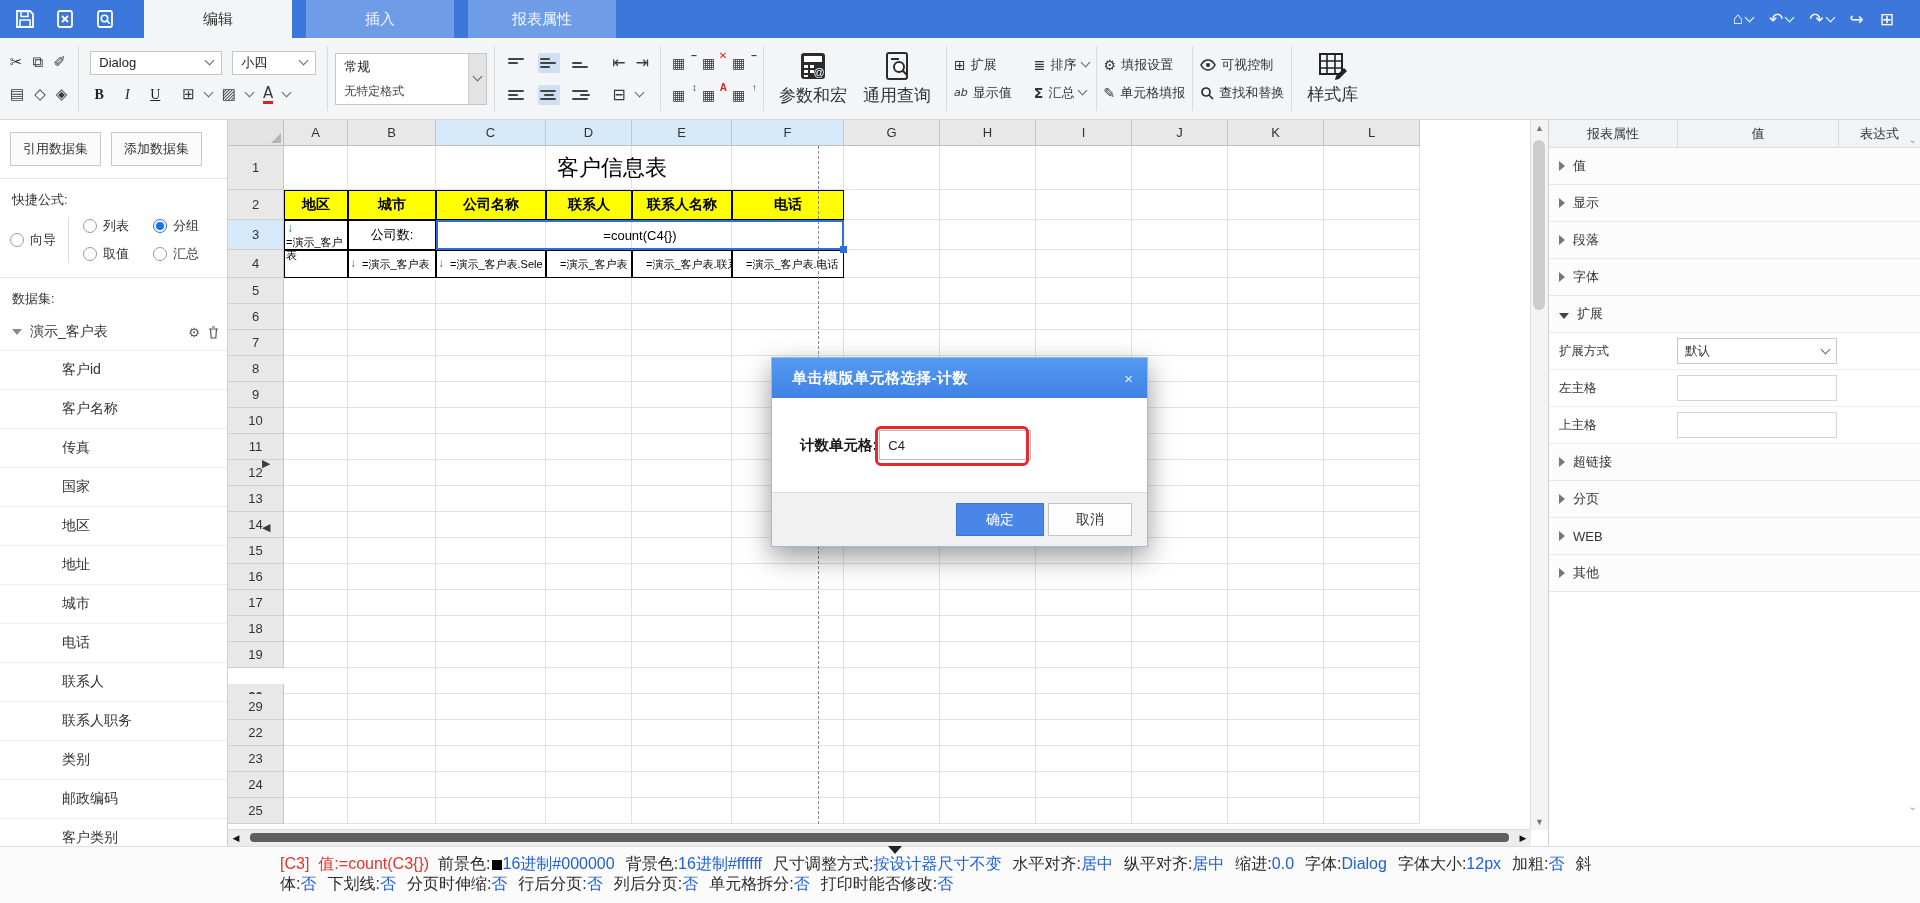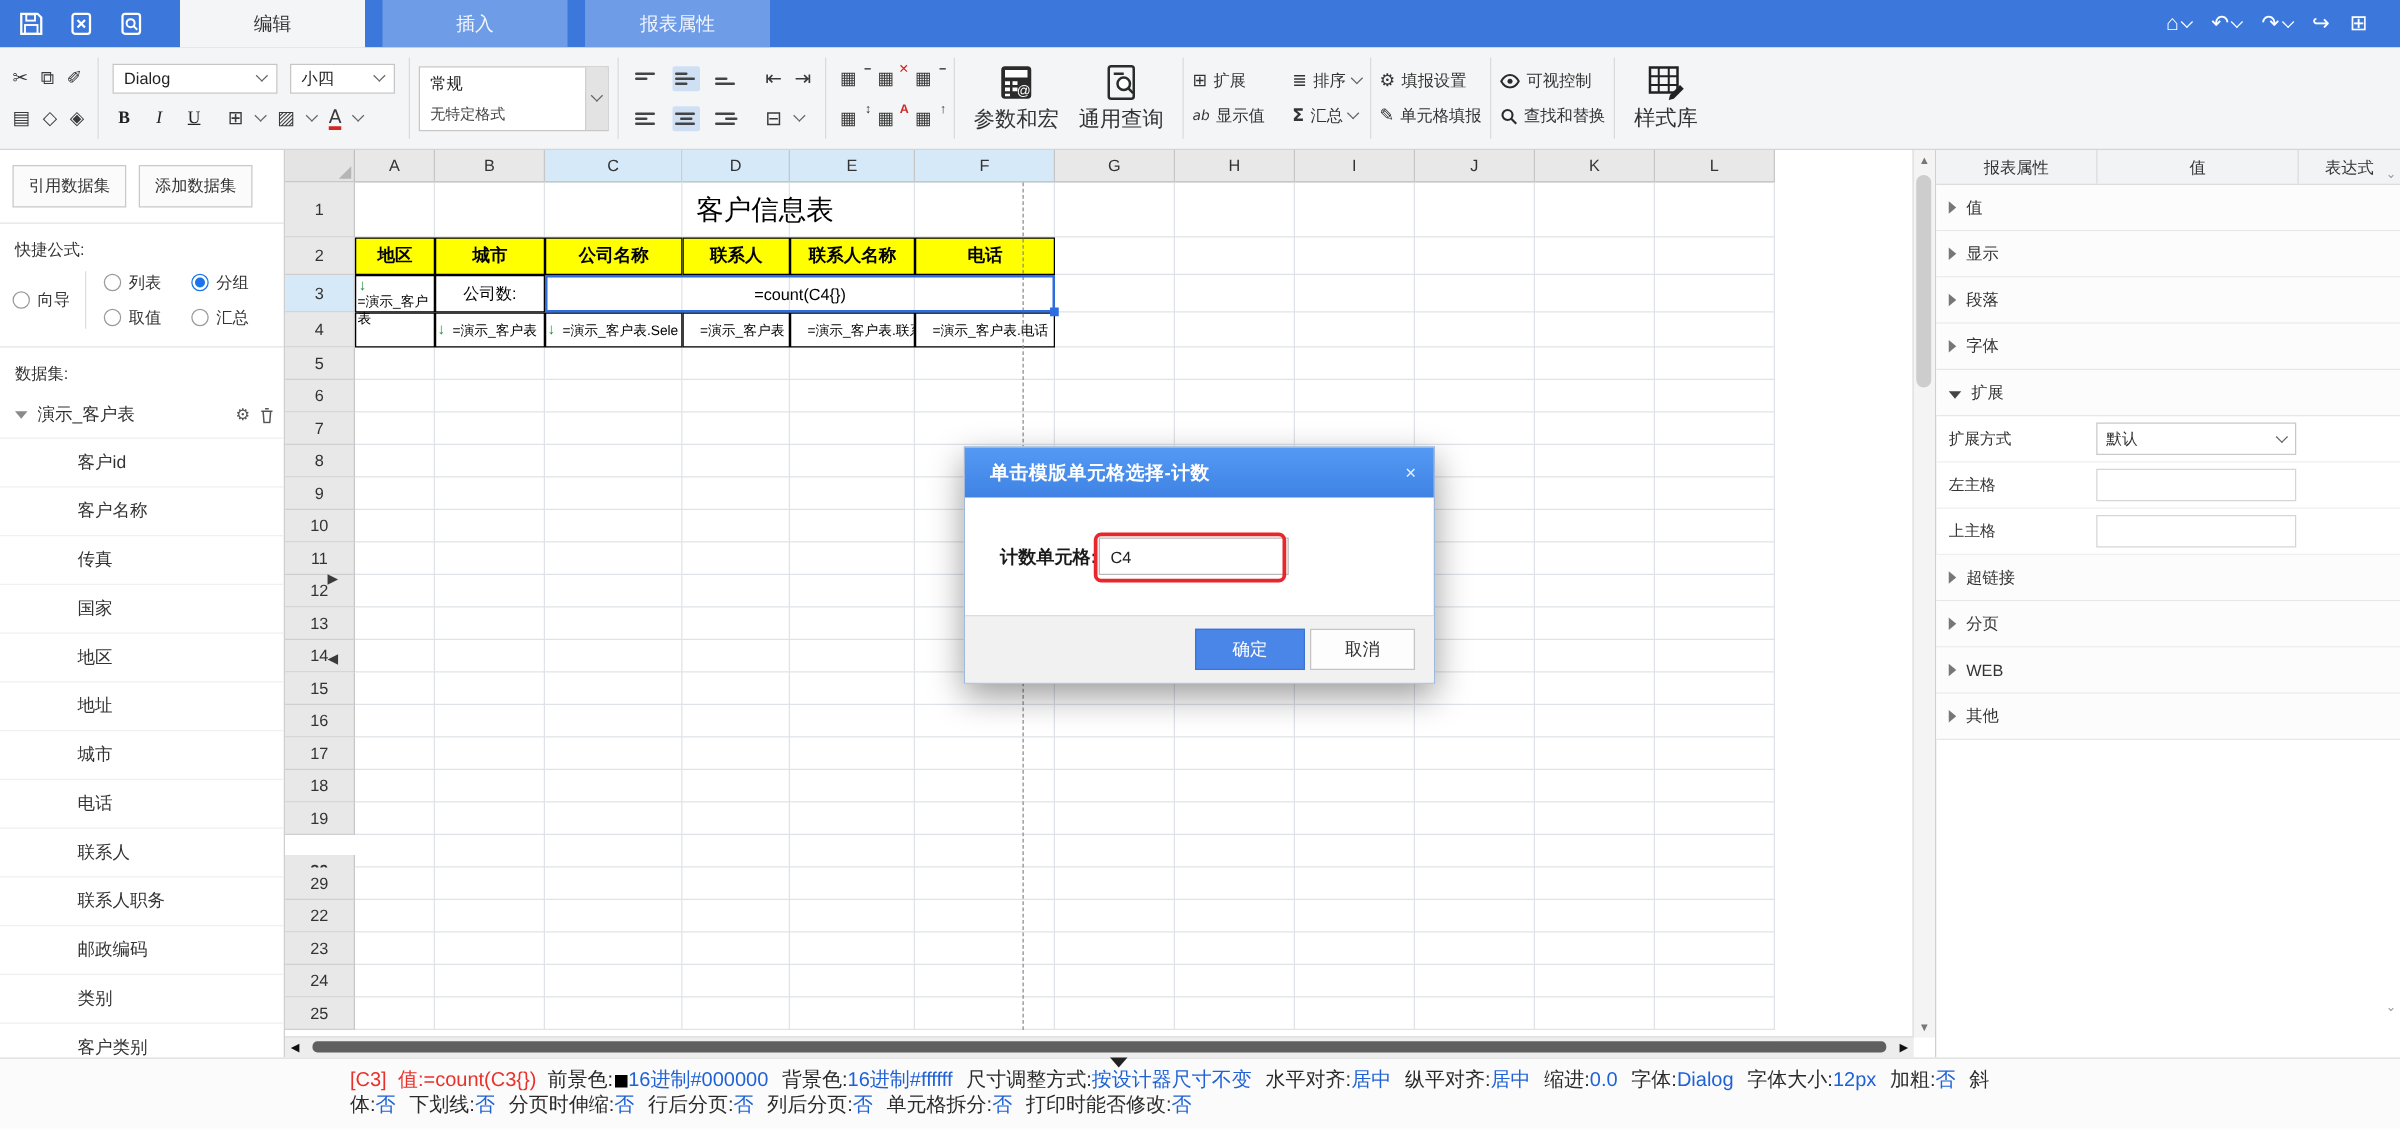--- a/index.html
+++ b/index.html
@@ -440,22 +440,22 @@
           <div class="field-row">客户id</div>
           <div class="field-row">客户名称</div>
           <div class="field-row">传真</div>
           <div class="field-row">国家</div>
           <div class="field-row">地区</div>
           <div class="field-row">地址</div>
           <div class="field-row">城市</div>
           <div class="field-row">电话</div>
           <div class="field-row">联系人</div>
           <div class="field-row">联系人职务</div>
+          <div class="field-row">类别</div>
           <div class="field-row">邮政编码</div>
-          <div class="field-row">类别</div>
           <div class="field-row">客户类别</div>
         </div>
     </aside>
 
     <div class="sheet">
       <div class="colhead">
           <div class="corner" style="width: 56px;"></div>
           <div class="chcell" style="width: 64px;">A</div>
           <div class="chcell" style="width: 88px;">B</div>
           <div class="chcell sel" style="width: 110px;">C</div>

